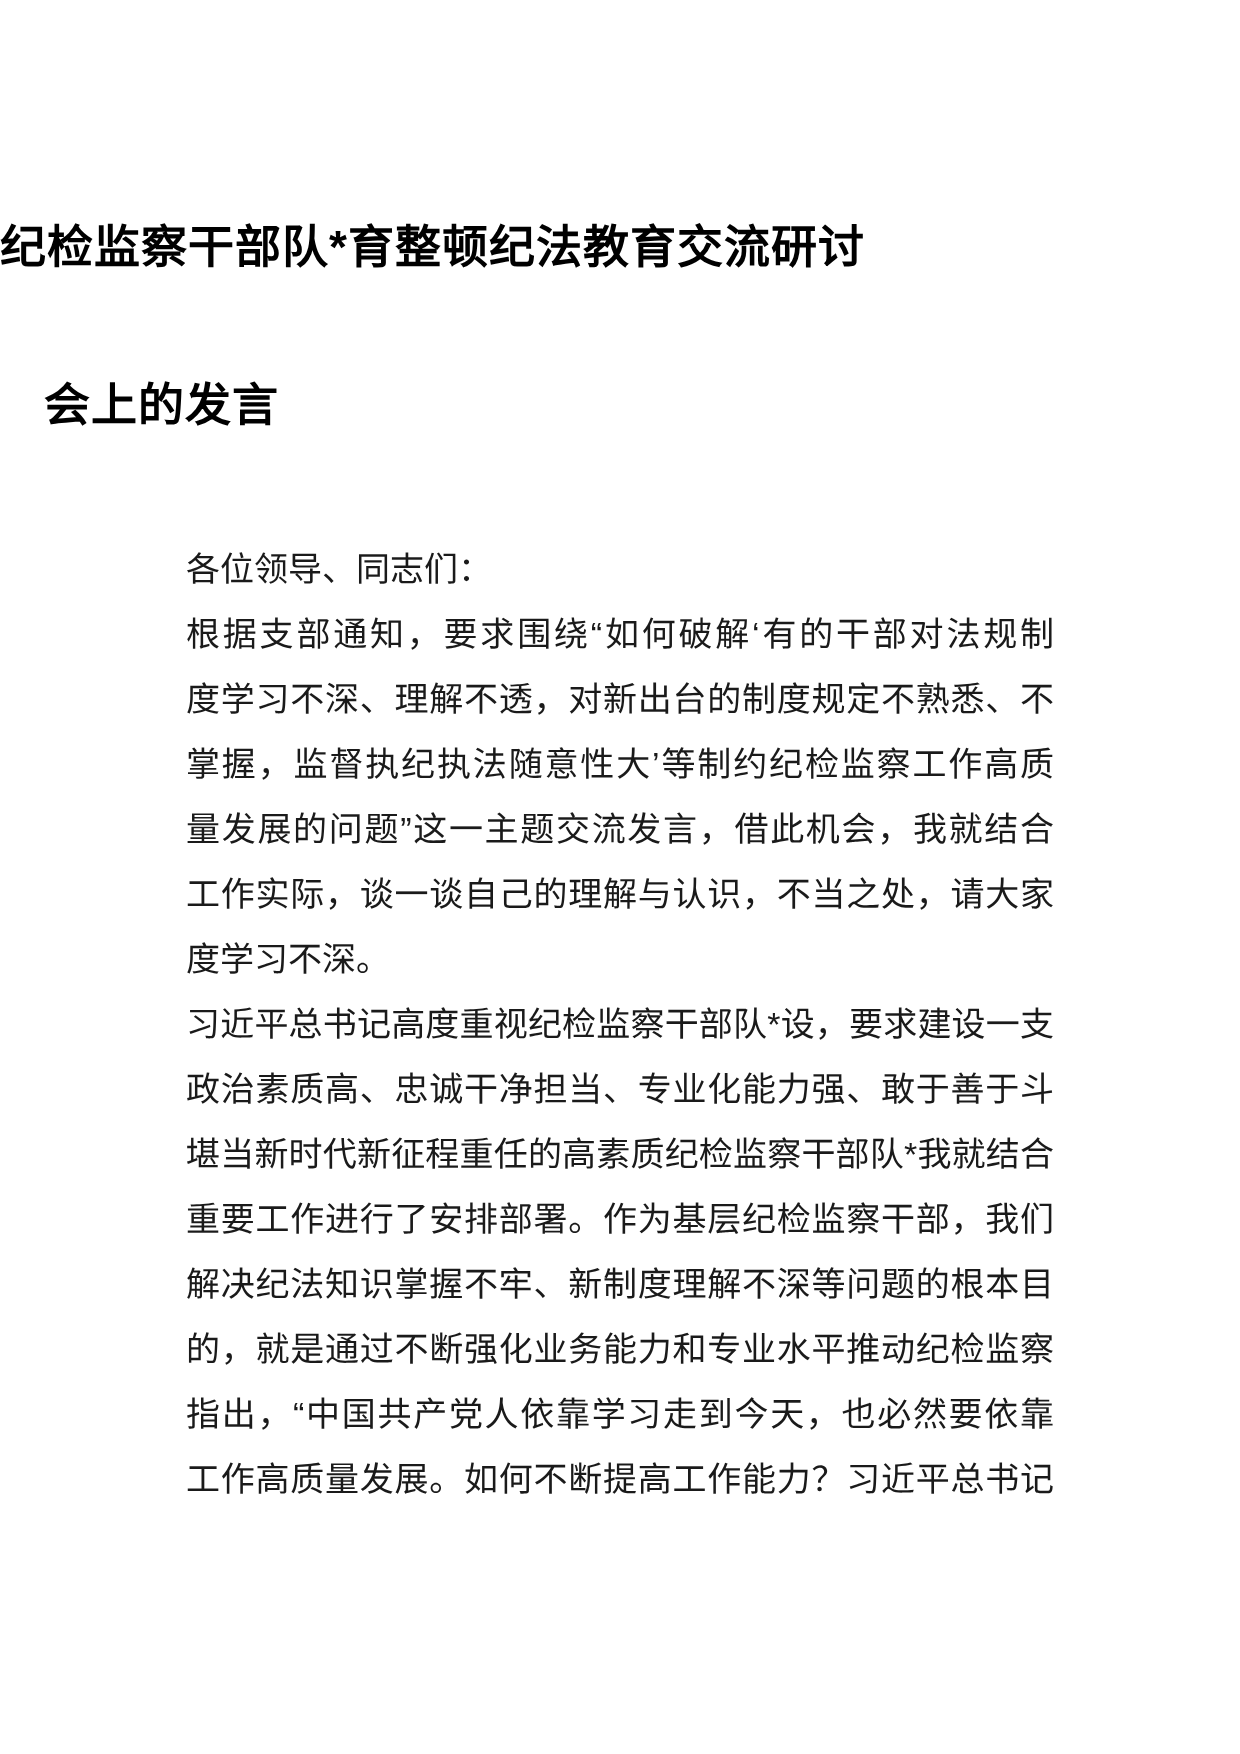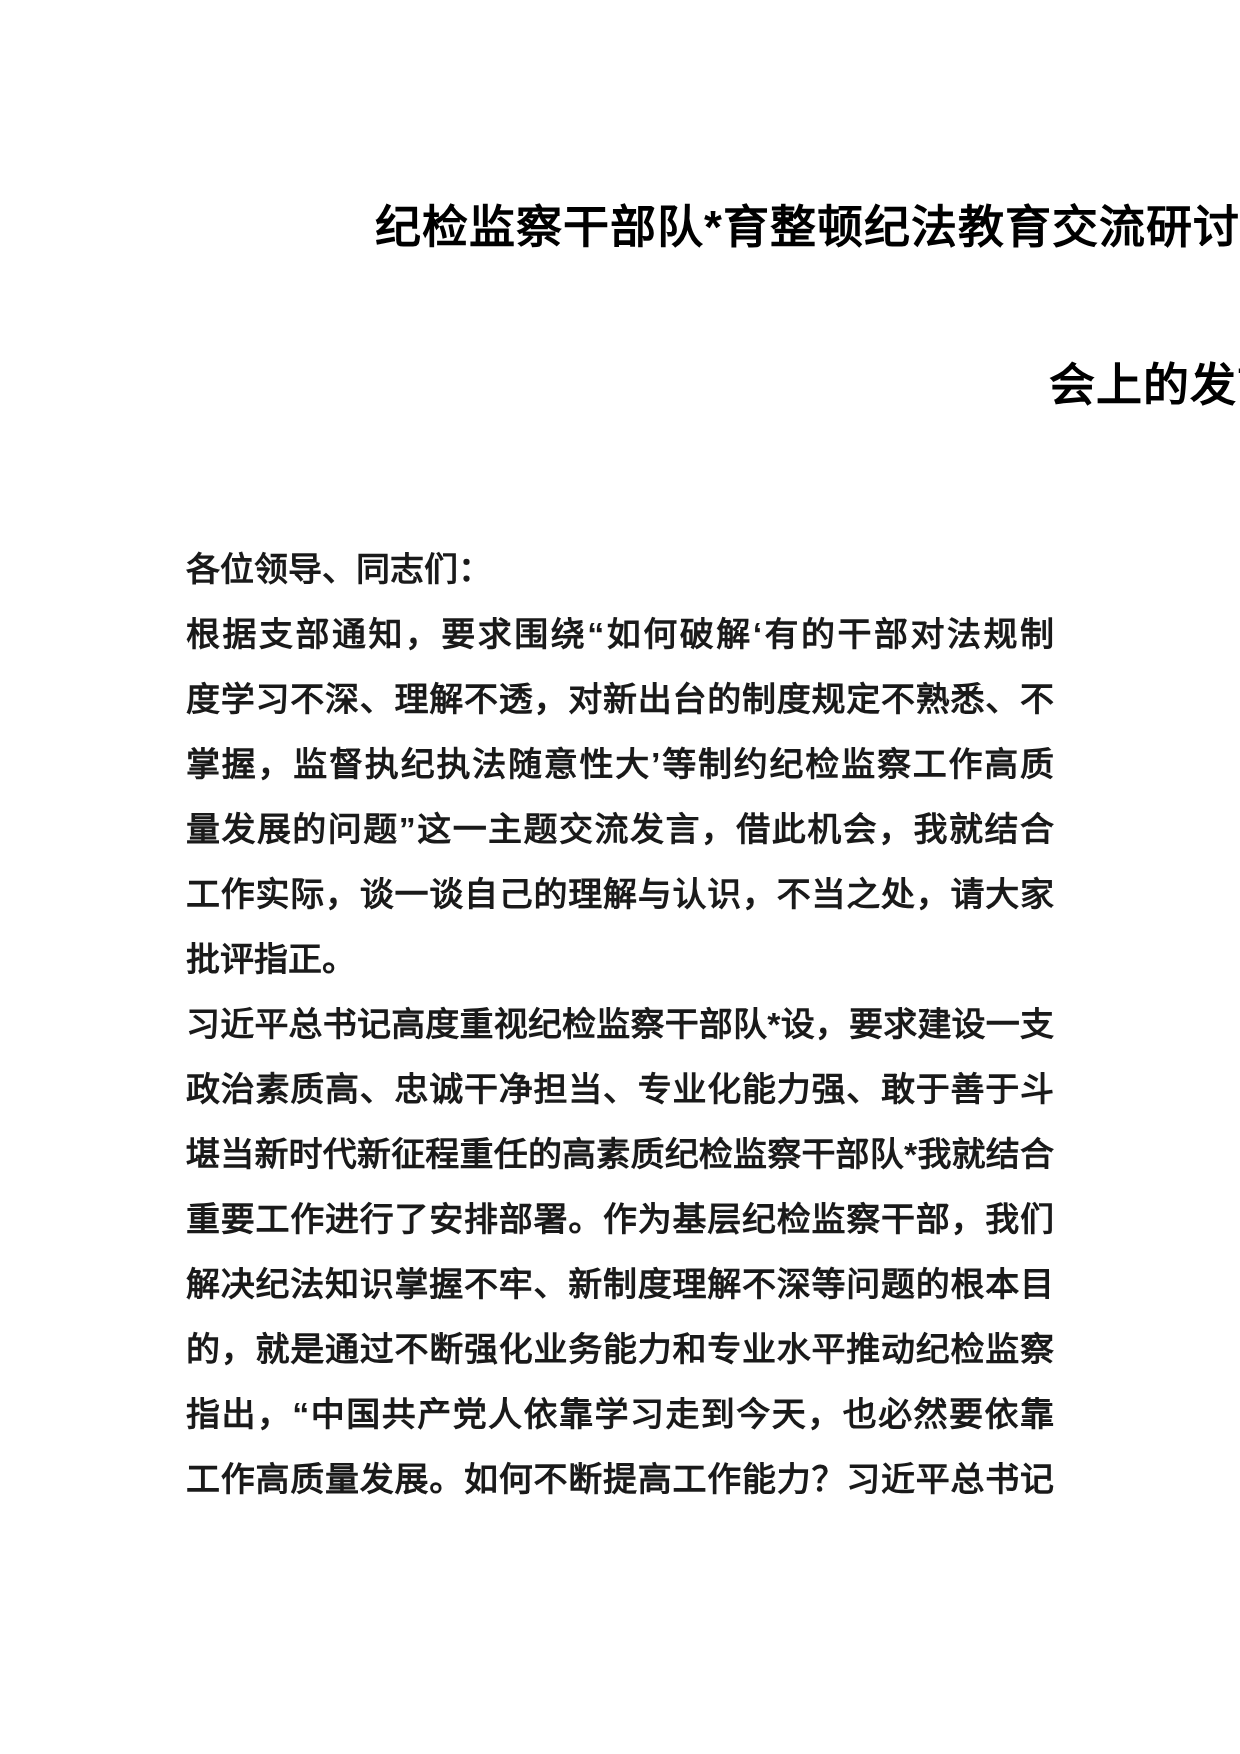--- a/index.html
+++ b/index.html
@@ -12,63 +12,64 @@
     width: 1240px;
     height: 1754px;
     background: #ffffff;
     overflow: hidden;
     font-family: "Liberation Sans", sans-serif;
   }
   .title-line {
     position: absolute;
     left: 0;
     width: 1240px;
-    text-align: right;
+    text-align: left;
     font-weight: 700;
     font-size: 46px;
     line-height: 1.1;
     letter-spacing: 1px;
     color: #000000;
     white-space: nowrap;
+    margin-top: 20px;
   }
   .title-line.l1 { top: 202px; }
   .title-line.l2 { top: 360px; padding-left: 44px; }
   .body-block {
     position: absolute;
     left: 186px;
     top: 537px;
     width: 868px;
   }
   .body-line {
     font-size: 34px;
     line-height: 65px;
     height: 65px;
     color: #1a1a1a;
     text-align: left;
-    font-weight: 700;
+    font-weight: 400;
   }
   .body-line.just {
     text-align: justify;
     text-align-last: justify;
   }
 </style>
 </head>
 <body>
 
 <div class="page">
   <div class="title-line l1">纪检监察干部队*育整顿纪法教育交流研讨</div>
   <div class="title-line l2">会上的发言</div>
   <div class="body-block">
       <div class="body-line">各位领导、同志们：</div>
       <div class="body-line just">根据支部通知，要求围绕“如何破解‘有的干部对法规制</div>
       <div class="body-line just">度学习不深、理解不透，对新出台的制度规定不熟悉、不</div>
       <div class="body-line just">掌握，监督执纪执法随意性大’等制约纪检监察工作高质</div>
       <div class="body-line just">量发展的问题”这一主题交流发言，借此机会，我就结合</div>
       <div class="body-line just">工作实际，谈一谈自己的理解与认识，不当之处，请大家</div>
-      <div class="body-line">批评指正。</div>
+      <div class="body-line">度学习不深。</div>
       <div class="body-line just">习近平总书记高度重视纪检监察干部队*设，要求建设一支</div>
       <div class="body-line just">政治素质高、忠诚干净担当、专业化能力强、敢于善于斗</div>
       <div class="body-line just">堪当新时代新征程重任的高素质纪检监察干部队*我就结合</div>
       <div class="body-line just">重要工作进行了安排部署。作为基层纪检监察干部，我们</div>
       <div class="body-line just">解决纪法知识掌握不牢、新制度理解不深等问题的根本目</div>
       <div class="body-line just">的，就是通过不断强化业务能力和专业水平推动纪检监察</div>
       <div class="body-line just">指出，“中国共产党人依靠学习走到今天，也必然要依靠</div>
       <div class="body-line just">工作高质量发展。如何不断提高工作能力？习近平总书记</div>
     </div>
 </div>

